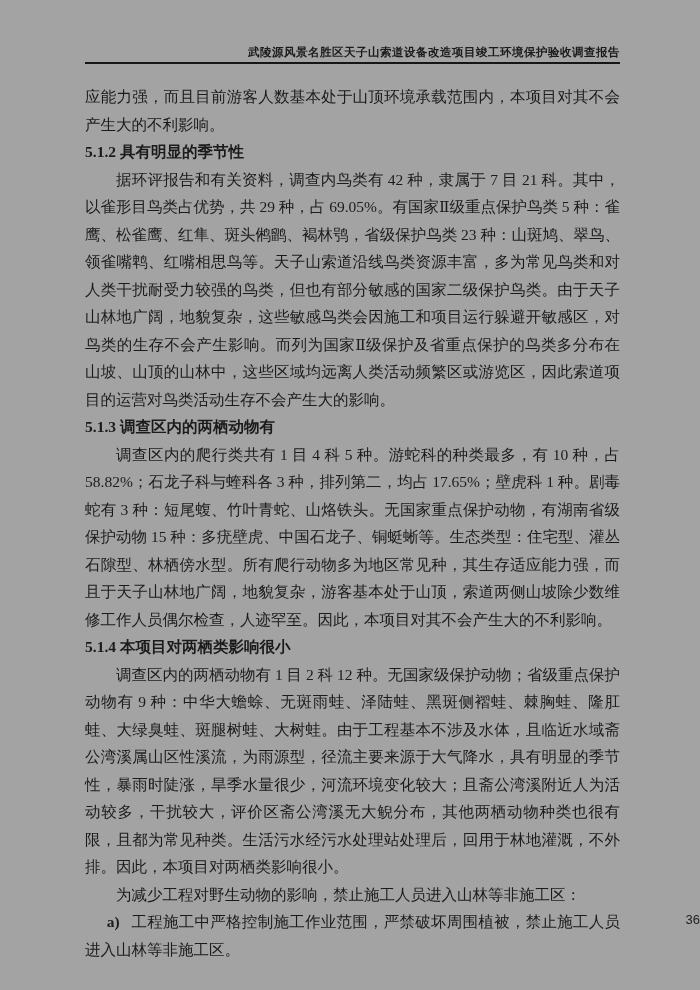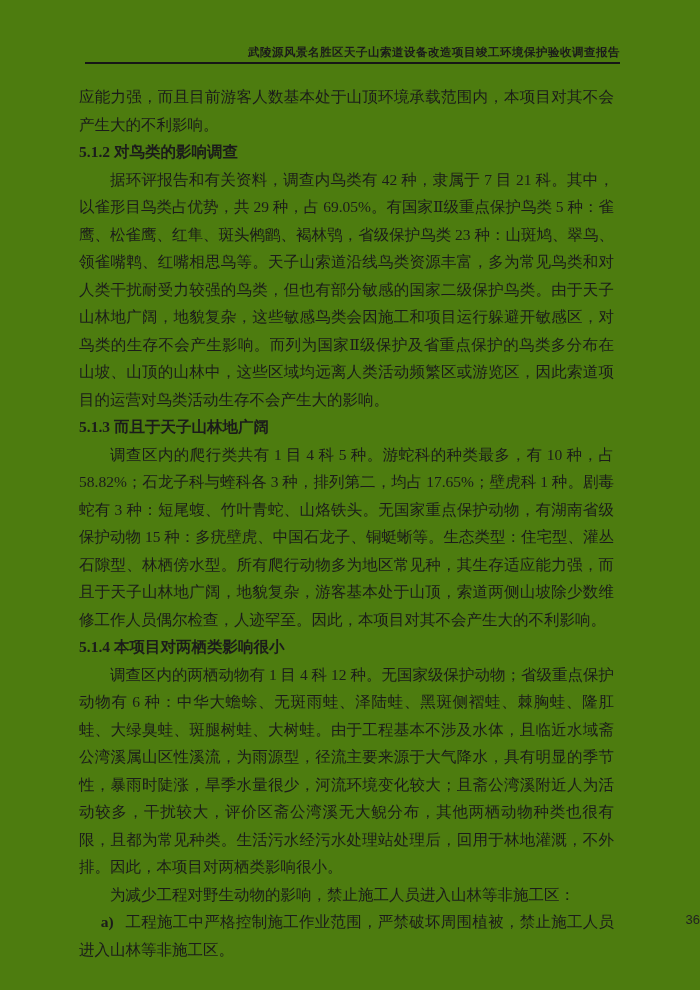--- a/index.html
+++ b/index.html
@@ -4,21 +4,21 @@
 <style>
   html, body {
     margin: 0;
     padding: 0;
     background: #ffffff;
   }
   .page {
     position: relative;
     width: 700px;
     height: 990px;
-    background: #4d7c0f;
+    background: #a3a3a3;
     font-family: "Liberation Serif", "DejaVu Serif", serif;
     color: #1b1b1b;
     overflow: hidden;
   }
   .header-title {
     position: absolute;
     top: 45px;
     right: 80px;
     font-size: 11.5px;
     font-weight: bold;
@@ -29,21 +29,21 @@
     position: absolute;
     top: 62px;
     left: 85px;
     width: 535px;
     height: 2px;
     background: #161616;
   }
   .body-text {
     position: absolute;
     top: 83px;
-    left: 79px;
+    left: 85px;
     width: 535px;
     text-align: justify;
   }
   .body-text p,
   .body-text h2 {
     margin: 0;
     padding: 0;
     font-size: 15.5px;
     line-height: 27.5px;
     font-weight: normal;
@@ -77,31 +77,31 @@
 
 <div class="page">
 
   <div class="header-title">武陵源风景名胜区天子山索道设备改造项目竣工环境保护验收调查报告</div>
   <div class="header-rule"></div>
 
   <div class="body-text">
 
     <p>应能力强，而且目前游客人数基本处于山顶环境承载范围内，本项目对其不会产生大的不利影响。</p>
 
-    <h2>5.1.2 对鸟类的影响调查</h2>
+    <h2>5.1.2 具有明显的季节性</h2>
 
     <p class="ind">据环评报告和有关资料，调查内鸟类有 42 种，隶属于 7 目 21 科。其中，以雀形目鸟类占优势，共 29 种，占 69.05%。有国家Ⅱ级重点保护鸟类 5 种：雀鹰、松雀鹰、红隼、斑头鸺鹠、褐林鸮，省级保护鸟类 23 种：山斑鸠、翠鸟、领雀嘴鹎、红嘴相思鸟等。天子山索道沿线鸟类资源丰富，多为常见鸟类和对人类干扰耐受力较强的鸟类，但也有部分敏感的国家二级保护鸟类。由于天子山林地广阔，地貌复杂，这些敏感鸟类会因施工和项目运行躲避开敏感区，对鸟类的生存不会产生影响。而列为国家Ⅱ级保护及省重点保护的鸟类多分布在山坡、山顶的山林中，这些区域均远离人类活动频繁区或游览区，因此索道项目的运营对鸟类活动生存不会产生大的影响。</p>
 
-    <h2>5.1.3 而且于天子山林地广阔</h2>
+    <h2>5.1.3 调查区内的两栖动物有</h2>
 
     <p class="ind">调查区内的爬行类共有 1 目 4 科 5 种。游蛇科的种类最多，有 10 种，占 58.82%；石龙子科与蝰科各 3 种，排列第二，均占 17.65%；壁虎科 1 种。剧毒蛇有 3 种：短尾蝮、竹叶青蛇、山烙铁头。无国家重点保护动物，有湖南省级保护动物 15 种：多疣壁虎、中国石龙子、铜蜓蜥等。生态类型：住宅型、灌丛石隙型、林栖傍水型。所有爬行动物多为地区常见种，其生存适应能力强，而且于天子山林地广阔，地貌复杂，游客基本处于山顶，索道两侧山坡除少数维修工作人员偶尔检查，人迹罕至。因此，本项目对其不会产生大的不利影响。</p>
 
     <h2>5.1.4 本项目对两栖类影响很小</h2>
 
-    <p class="ind">调查区内的两栖动物有 1 目 4 科 12 种。无国家级保护动物；省级重点保护动物有 6 种：中华大蟾蜍、无斑雨蛙、泽陆蛙、黑斑侧褶蛙、棘胸蛙、隆肛蛙、大绿臭蛙、斑腿树蛙、大树蛙。由于工程基本不涉及水体，且临近水域斋公湾溪属山区性溪流，为雨源型，径流主要来源于大气降水，具有明显的季节性，暴雨时陡涨，旱季水量很少，河流环境变化较大；且斋公湾溪附近人为活动较多，干扰较大，评价区斋公湾溪无大鲵分布，其他两栖动物种类也很有限，且都为常见种类。生活污水经污水处理站处理后，回用于林地灌溉，不外排。因此，本项目对两栖类影响很小。</p>
+    <p class="ind">调查区内的两栖动物有 1 目 2 科 12 种。无国家级保护动物；省级重点保护动物有 9 种：中华大蟾蜍、无斑雨蛙、泽陆蛙、黑斑侧褶蛙、棘胸蛙、隆肛蛙、大绿臭蛙、斑腿树蛙、大树蛙。由于工程基本不涉及水体，且临近水域斋公湾溪属山区性溪流，为雨源型，径流主要来源于大气降水，具有明显的季节性，暴雨时陡涨，旱季水量很少，河流环境变化较大；且斋公湾溪附近人为活动较多，干扰较大，评价区斋公湾溪无大鲵分布，其他两栖动物种类也很有限，且都为常见种类。生活污水经污水处理站处理后，回用于林地灌溉，不外排。因此，本项目对两栖类影响很小。</p>
 
     <p class="ind">为减少工程对野生动物的影响，禁止施工人员进入山林等非施工区：</p>
 
     <p class="measure">
       <span class="measure-label">a)</span><span>工程施工中严格控制施工作业范围，严禁破坏周围植被，禁止施工人员进入山林等非施工区。</span>
     </p>
 
   </div>
 
   <div class="page-footer">36</div>

